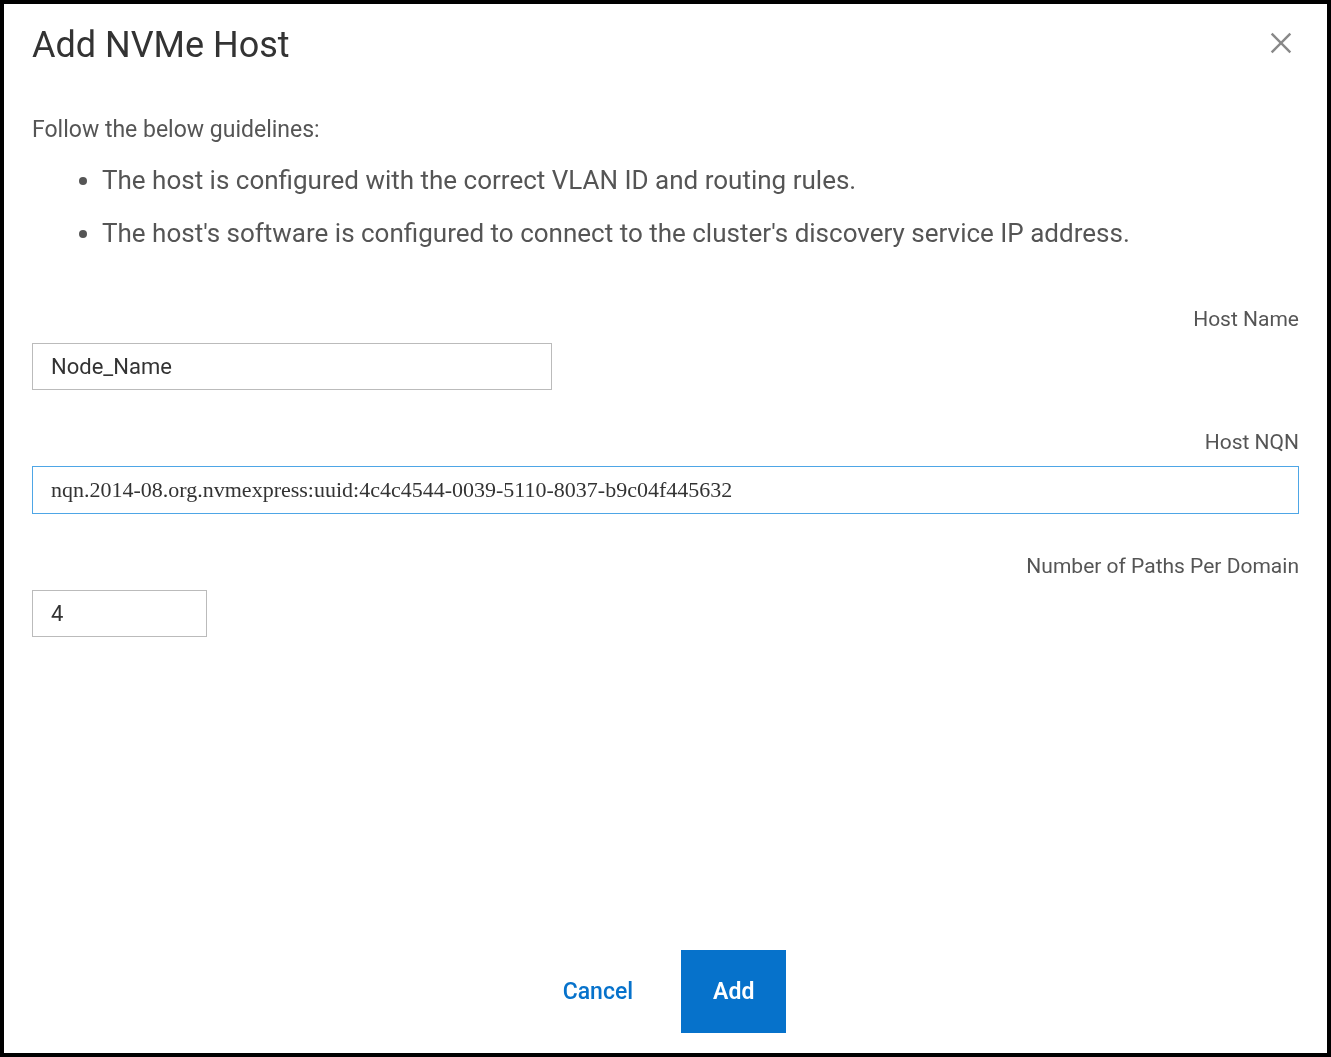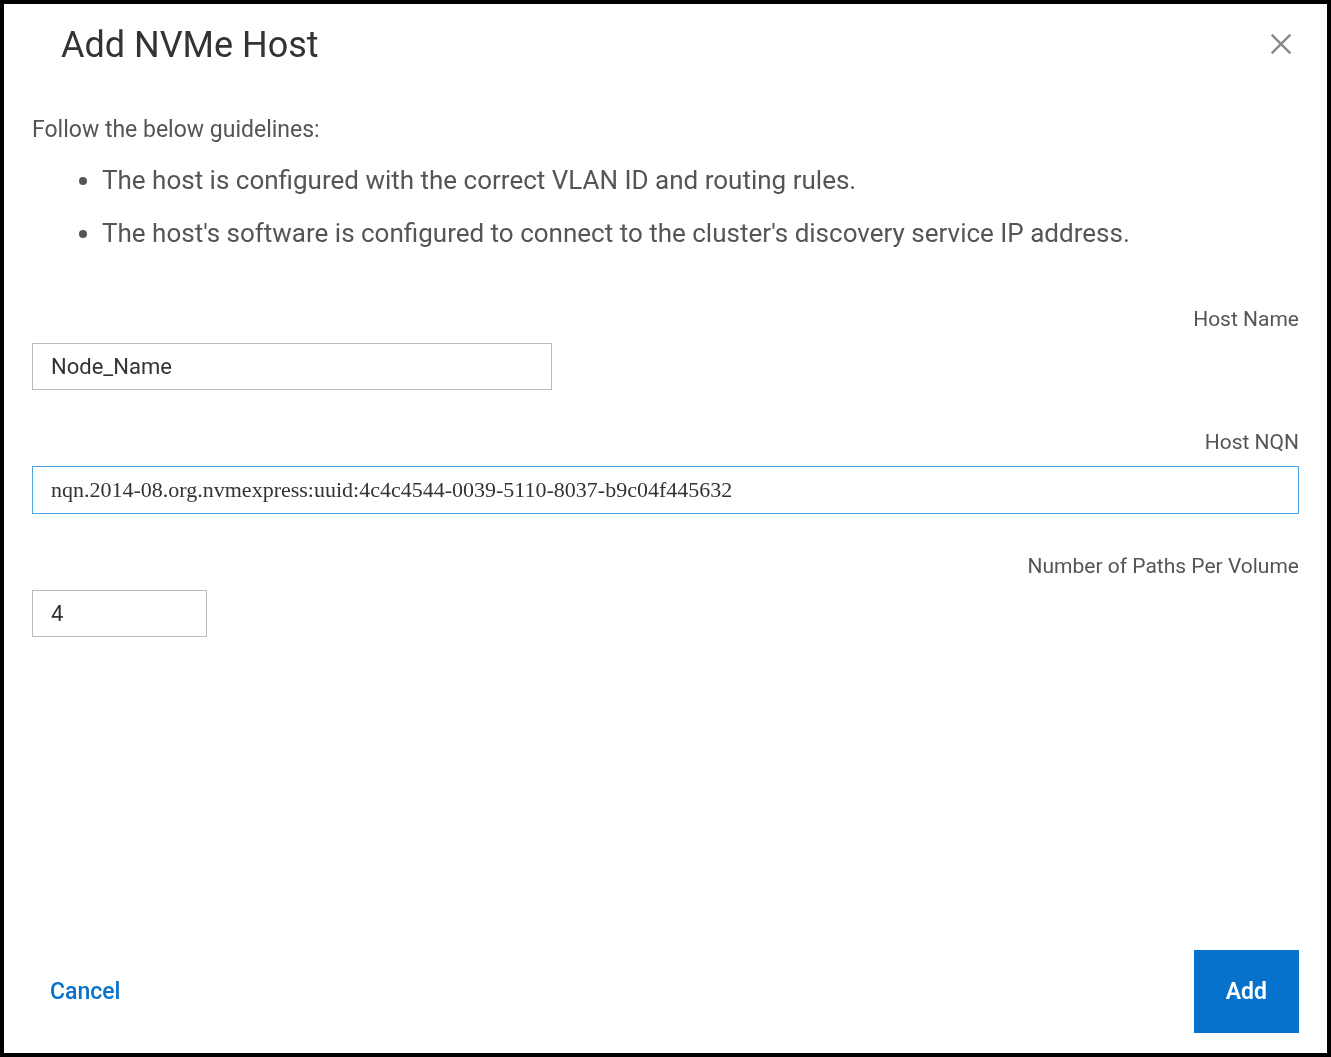--- a/index.html
+++ b/index.html
@@ -19,23 +19,22 @@
       width: 1331px;
       height: 1057px;
       padding: 20px 28px;
       position: relative;
       display: flex;
       flex-direction: column;
     }
     .dialog-header {
       display: flex;
       justify-content: space-between;
-      align-items: flex-end;
+      align-items: center;
       margin-bottom: 50px;
-      margin-left: 29px;
     }
     .dialog-title {
       font-size: 36px;
       font-weight: 400;
       color: #333;
     }
     .close-icon {
       cursor: pointer;
       color: #888;
       padding: 4px;
@@ -87,21 +86,21 @@
       width: 100%;
       border-color: #4ea6e6;
       font-family: Liberation Serif, serif;
     }
     .input-number {
       width: 175px;
     }
     .dialog-footer {
       margin-top: auto;
       display: flex;
-      justify-content: space-between;
+      justify-content: center;
       align-items: center;
       gap: 30px;
       padding-top: 20px;
     }
     .btn-cancel {
       background: none;
       border: none;
       color: #0672CB;
       font-size: 23px;
       font-weight: 500;
@@ -145,21 +144,21 @@
     <label class="form-label">Host Name</label>
     <input type="text" class="text-input input-hostname" value="Node_Name" style="">
   </div>
 
   <div class="form-group">
     <label class="form-label">Host NQN</label>
     <input type="text" class="text-input input-nqn" value="nqn.2014-08.org.nvmexpress:uuid:4c4c4544-0039-5110-8037-b9c04f445632" style="">
   </div>
 
   <div class="form-group">
-    <label class="form-label">Number of Paths Per Volume</label>
+    <label class="form-label">Number of Paths Per Domain</label>
     <input type="text" class="text-input input-number" value="4" style="">
   </div>
 
 
   <div class="dialog-footer">
     <button class="btn-cancel">Cancel</button>
     <button class="btn-add">Add</button>
   </div>
 
 </div>

